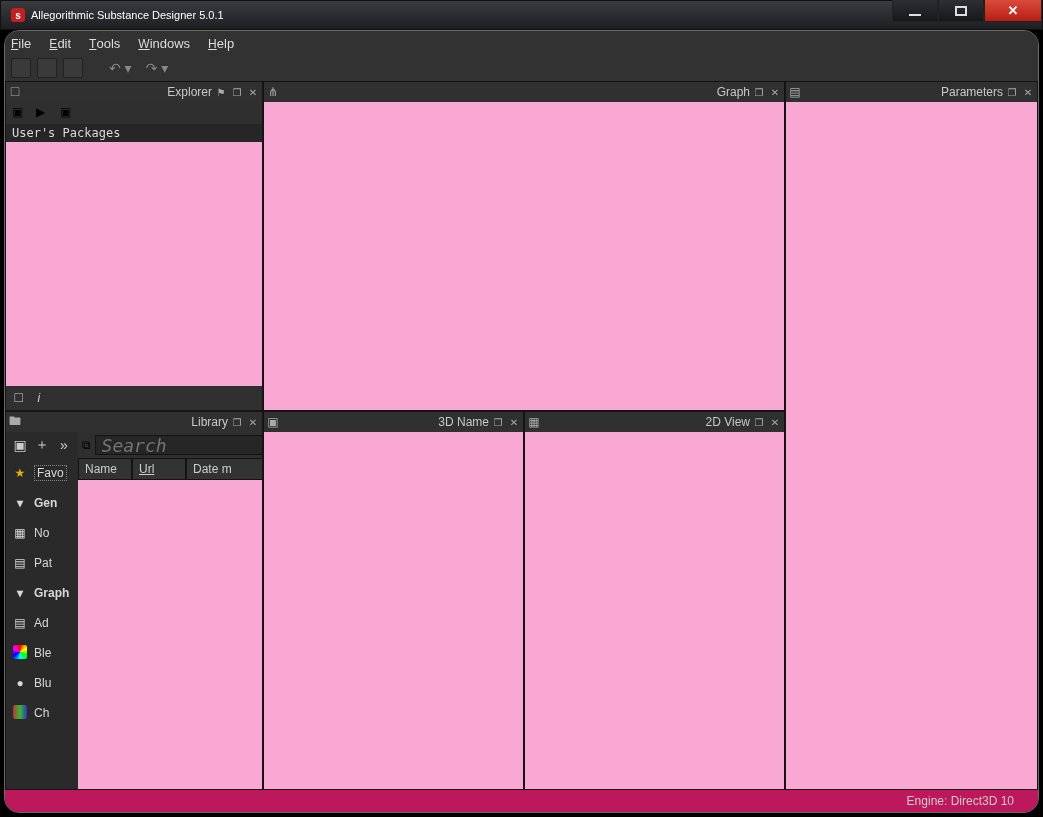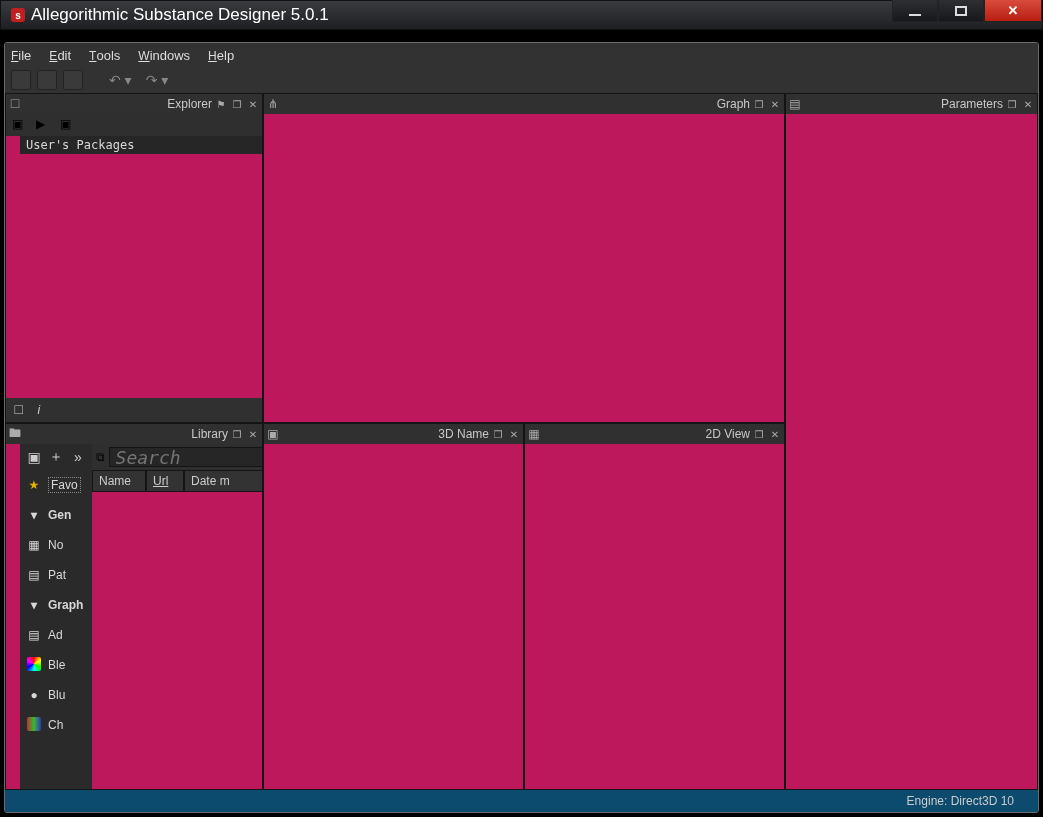--- a/index.html
+++ b/index.html
@@ -2,30 +2,30 @@
 <html><head>
 <meta charset="utf-8">
 <style>
   * { margin: 0; padding: 0; box-sizing: border-box; font-family: "Segoe UI", Tahoma, sans-serif; font-size: 12px; user-select: none; }
   body { background: #000; width: 1043px; height: 817px; overflow: hidden; }
 
   
   .window { width: 1043px; height: 817px; background: #000; display: flex; flex-direction: column; }
   .titlebar { height: 30px; background: linear-gradient(#3a3b3f, #1e1f22); display: flex; align-items: center; color: #fff; border: 1px solid #111; }
   .titlebar .appicon { width: 14px; height: 14px; margin: 0 6px 0 10px; background: #c02020; border-radius: 3px; display: flex; align-items: center; justify-content: center; font-size: 10px; font-weight: bold; color: #fff; }
-  .titlebar .title { flex: 1; font-size: 17px; }
+  .titlebar .title { flex: 1; font-size: 11px; }
   .winbtns { display: flex; height: 100%; }
   .winbtn { width: 46px; height: 22px; margin-top: -1px; display: flex; align-items: center; justify-content: center; border: 1px solid #222; border-top: none; background: linear-gradient(#2e2f33, #17181b); }
   .winbtn.min::before { content:""; width: 12px; height: 2px; background:#ddd; margin-top:8px;}
   .winbtn.max::before { content:""; width: 12px; height: 10px; border:2px solid #ddd; box-sizing:border-box;}
   .winbtn.close { background: linear-gradient(#d94b3a, #b71f12); width:58px;}
   .winbtn.close::before { content:"✕"; color:#fff; font-size:13px; font-weight:bold;}
 
   
-  .app { flex:1; background:#2b2b2b; border:1px solid #6a6a6a; margin:12px 4px 4px 4px; display:flex; flex-direction:column; border-radius:3px; overflow:hidden;}
+  .app { flex:1; background:#2b2b2b; border:1px solid #6a6a6a; margin:0 4px 4px 4px; display:flex; flex-direction:column; border-radius:15px; overflow:hidden;}
 
   .menubar { height:24px; background:#323232; display:flex; align-items:center; padding:0 6px; gap:18px; color:#ddd;}
   .menuitem { font-size:13px; }
   .menuitem u { text-decoration: underline; }
 
   .toolbar { height:26px; background:#323232; display:flex; align-items:center; padding:0 6px; gap:6px;}
   .tbtn { width:20px; height:20px; background:#3a3a3a; border:1px solid #222; border-radius:2px;}
   .tsep { width:10px;}
   .tundo { color:#888; font-size:14px; padding:0 4px;}
 
@@ -38,21 +38,21 @@
   .panel.library { grid-column:1; grid-row:2; }
   .panel.view3d { grid-column:2; grid-row:2; width:261px; }
   .panel.view2d { grid-column:2; grid-row:2; margin-left:261px; }
 
   .phead { height:20px; background:#303030; display:flex; align-items:center; color:#c8c8c8; font-family: Consolas, monospace; font-size:12px;}
   .phead .picon { width:18px; display:flex; align-items:center; justify-content:center; color:#aaa;}
   .phead .ptitle { flex:1; text-align:right; }
   .phead .pctrl { display:flex; gap:2px; padding:0 2px;}
   .pbtn { width:14px; height:14px; color:#aaa; font-size:10px; display:flex; align-items:center; justify-content:center;}
 
-  .pbody { flex:1; background:#be185d; overflow:hidden;padding-left:14px; }
+  .pbody { flex:1; background:#f9a8d4; overflow:hidden; }
 
   
   .explorer-tools { height:22px; background:#2f2f2f; display:flex; align-items:center; padding:0 6px; gap:8px;}
   .etool { width:16px; height:16px; }
   .folderlabel { background:#262626; height:18px; display:flex; align-items:center; color:#d8d8d8; font-family: Consolas, monospace; font-size:12px; padding:0 6px;}
   .explorer-foot { height:24px; background:#303030; display:flex; align-items:center; gap:14px; padding:0 8px; color:#ccc; font-family: Consolas, monospace;}
 
   
   .library { display:flex; }
   .lib-side { width:82px; background:#2a2a2a; display:flex; flex-direction:column; }
@@ -62,24 +62,24 @@
   .lib-item.head { font-weight:bold; }
   .lib-item .li-icon { width:16px; text-align:center; font-size:12px;}
   .star { color:#e2b400; }
   .swatch { width:14px; height:14px; border-radius:2px; }
 
   .lib-main { flex:1; display:flex; flex-direction:column; }
   .lib-search-row { height:26px; display:flex; align-items:center; padding:0 4px; gap:4px; background:#2f2f2f;}
   .srch { flex:1; height:20px; background:#262626; border:1px solid #141414; color:#888; padding:0 6px; font-style:italic; font-family: Consolas, monospace; font-size:18px;}
   .lib-table-head { height:22px; display:flex; background:#2f2f2f;}
   .th { border:1px solid #141414; background:#333; color:#ccc; display:flex; align-items:center; padding:0 6px; font-size:12px;}
-  .th.name{width:54px;} .th.url{width:38px;text-decoration:underline;} .th.date{flex:1;}
-
-  
-  .statusbar { height:22px; background:#0c4a6e; display:flex; align-items:center; justify-content:flex-end; color:#ccc; font-family: Consolas, monospace; font-size:12px; padding:0 24px;}
+  .th.name{width:54px;} .th.url{width:54px;text-decoration:underline;} .th.date{flex:1;}
+
+  
+  .statusbar { height:22px; background:#be185d; display:flex; align-items:center; justify-content:flex-end; color:#ccc; font-family: Consolas, monospace; font-size:12px; padding:0 24px;}
 
   
   .g-pin::before{content:"⚑";} .g-rest::before{content:"❐";} .g-x::before{content:"✕";}
 </style>
 </head>
 <body>
 
 <div class="window">
 
   <div class="titlebar">

